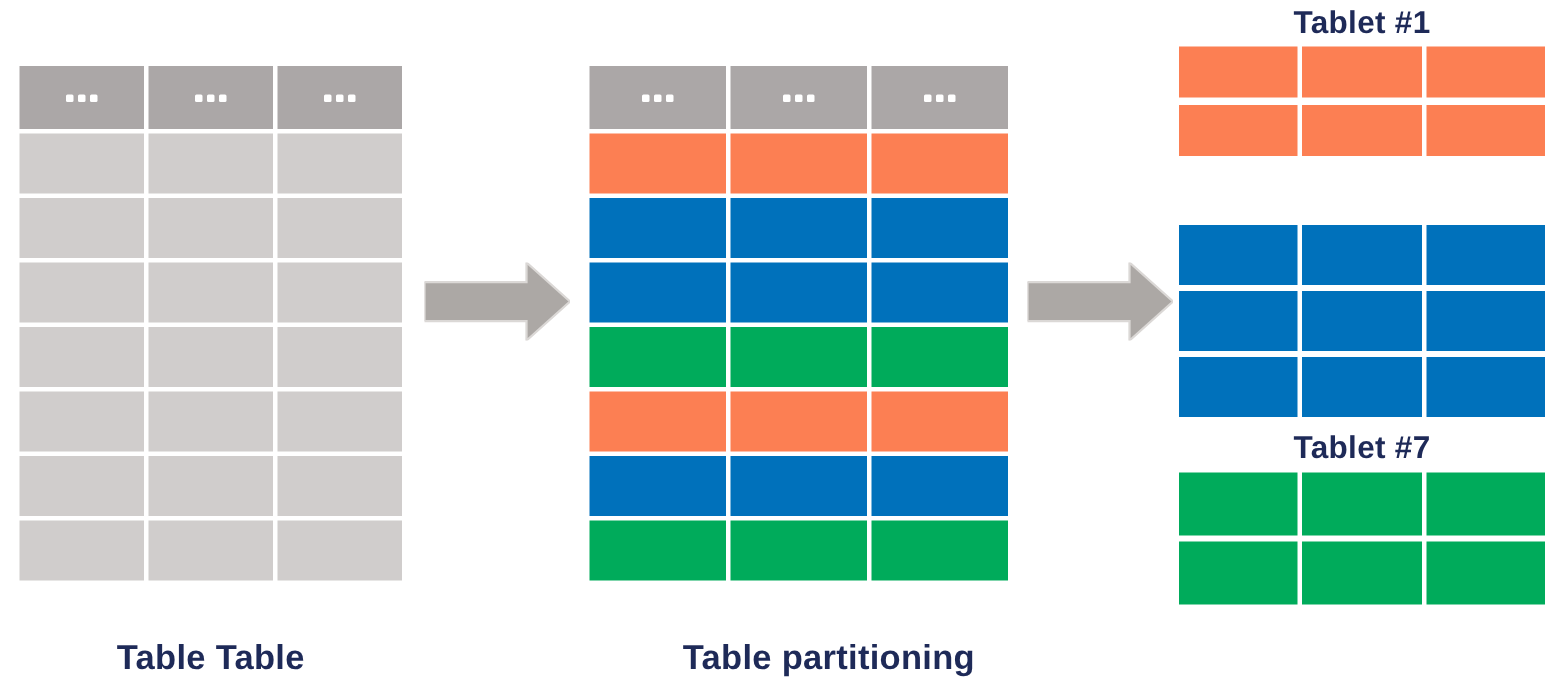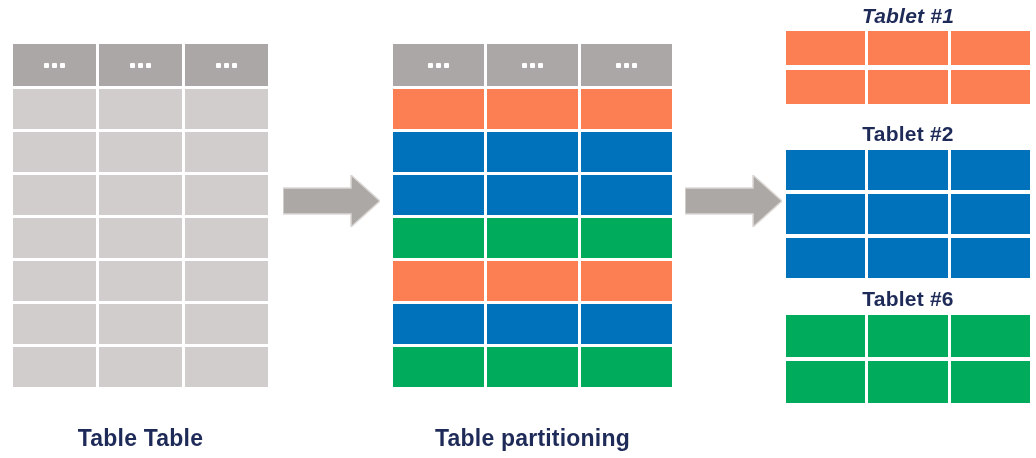--- a/index.html
+++ b/index.html
@@ -22,28 +22,28 @@
 
   #tablet-table-0{left:786px;top:31px;width:244px;gap:5px;}
   #tablet-table-0 .row{height:34px;}
   #tablet-table-1{left:786px;top:150px;width:244px;gap:4px;}
   #tablet-table-1 .row{height:40px;}
   #tablet-table-2{left:786px;top:315px;width:244px;gap:4px;}
   #tablet-table-2 .row{height:42px;}
 
   .tablet-title{position:absolute;left:786px;width:244px;text-align:center;
     font-weight:700;font-size:21px;color:#1E2A58;letter-spacing:0.2px;}
-  #tablet-title-0{top:4px;font-style:italic;}
+  #tablet-title-0{top:4px;}
   #tablet-title-1{top:122px;}
   #tablet-title-2{top:287px;}
 
   .caption{position:absolute;top:425px;text-align:center;font-weight:700;
     font-size:23px;color:#1E2A58;letter-spacing:0.2px;}
   #cap-user{left:13px;width:255px;}
-  #cap-part{left:393px;width:279px;}
+  #cap-part{left:371px;width:279px;text-align:right;}
   #cap-tablets{left:778px;width:258px;}
 
   .arrow{position:absolute;}
   #arrow-1{left:283px;top:175px;}
   #arrow-2{left:685px;top:175px;}
 </style>
 </head>
 <body>
 
 <div class="canvas">
@@ -185,40 +185,39 @@
         <div class="cell" style="background: rgb(252, 127, 83);"></div>
         <div class="cell" style="background: rgb(252, 127, 83);"></div>
       </div>
       <div class="row">
         <div class="cell" style="background: rgb(252, 127, 83);"></div>
         <div class="cell" style="background: rgb(252, 127, 83);"></div>
         <div class="cell" style="background: rgb(252, 127, 83);"></div>
       </div>
     </div>
 
-  <div class="tablet-title" id="tablet-title-1">Tablet #2</div>
   <div class="tbl" id="tablet-table-1">
       <div class="row">
         <div class="cell" style="background: rgb(0, 113, 187);"></div>
         <div class="cell" style="background: rgb(0, 113, 187);"></div>
         <div class="cell" style="background: rgb(0, 113, 187);"></div>
       </div>
       <div class="row">
         <div class="cell" style="background: rgb(0, 113, 187);"></div>
         <div class="cell" style="background: rgb(0, 113, 187);"></div>
         <div class="cell" style="background: rgb(0, 113, 187);"></div>
       </div>
       <div class="row">
         <div class="cell" style="background: rgb(0, 113, 187);"></div>
         <div class="cell" style="background: rgb(0, 113, 187);"></div>
         <div class="cell" style="background: rgb(0, 113, 187);"></div>
       </div>
     </div>
 
-  <div class="tablet-title" id="tablet-title-2">Tablet #6</div>
+  <div class="tablet-title" id="tablet-title-2">Tablet #7</div>
   <div class="tbl" id="tablet-table-2">
       <div class="row">
         <div class="cell" style="background: rgb(0, 171, 91);"></div>
         <div class="cell" style="background: rgb(0, 171, 91);"></div>
         <div class="cell" style="background: rgb(0, 171, 91);"></div>
       </div>
       <div class="row">
         <div class="cell" style="background: rgb(0, 171, 91);"></div>
         <div class="cell" style="background: rgb(0, 171, 91);"></div>
         <div class="cell" style="background: rgb(0, 171, 91);"></div>

